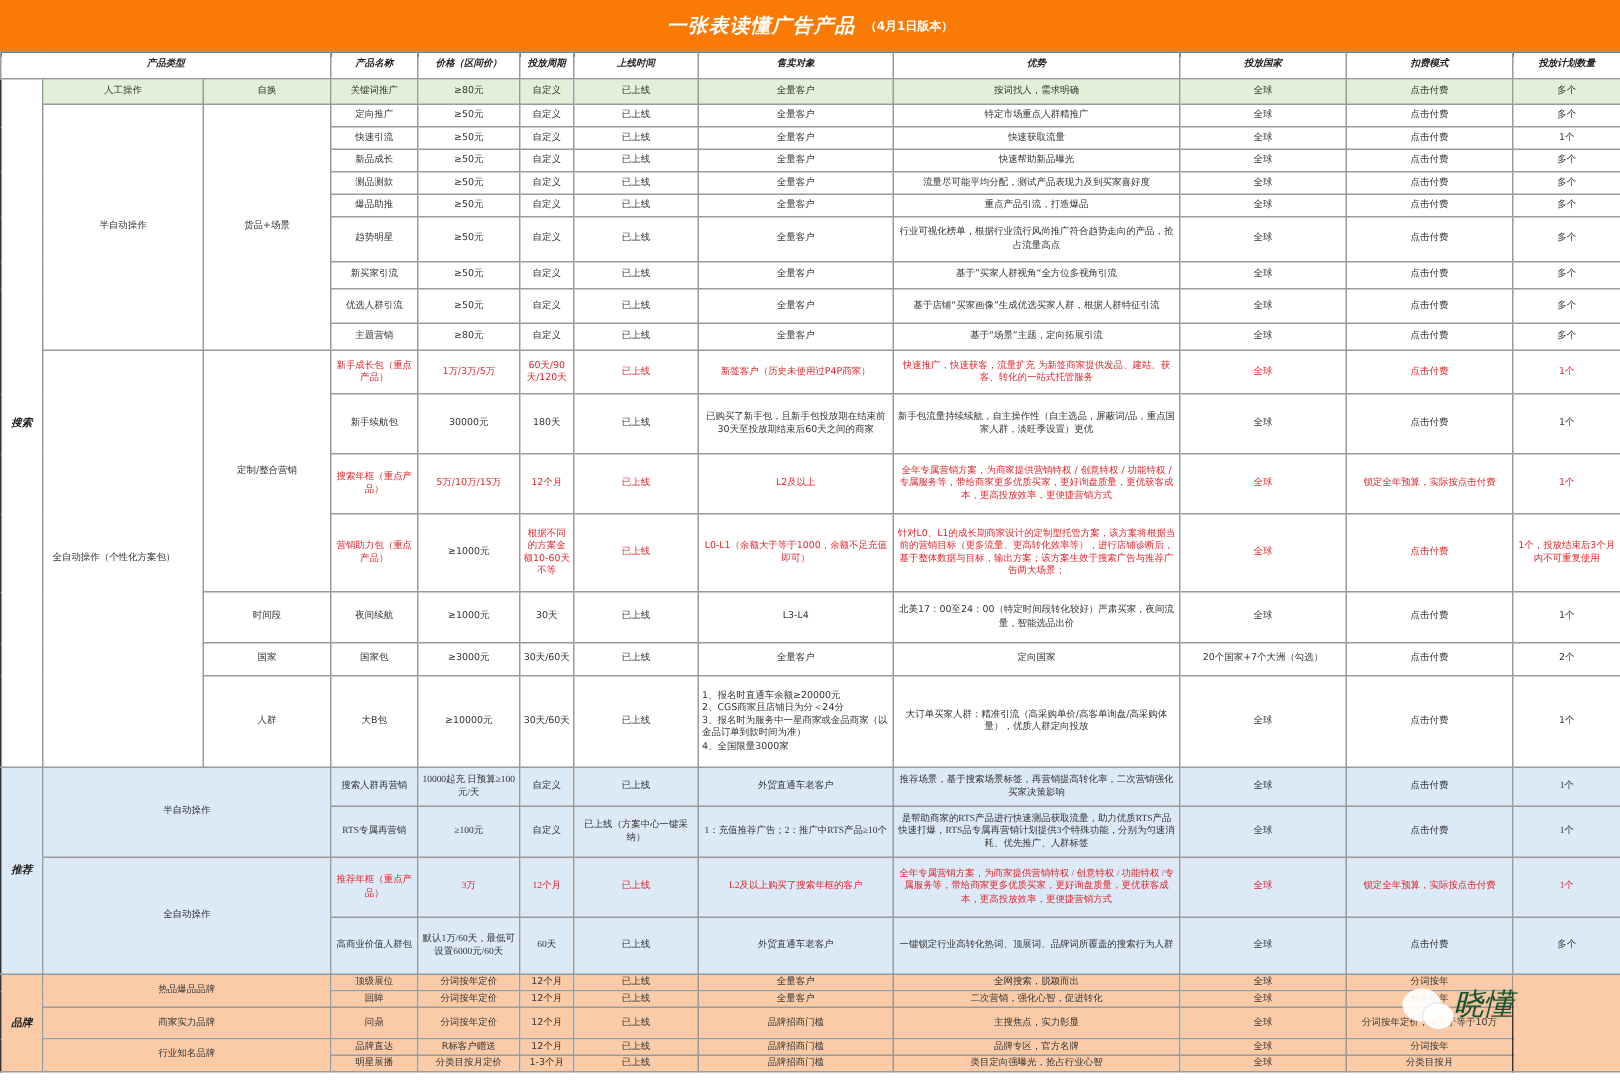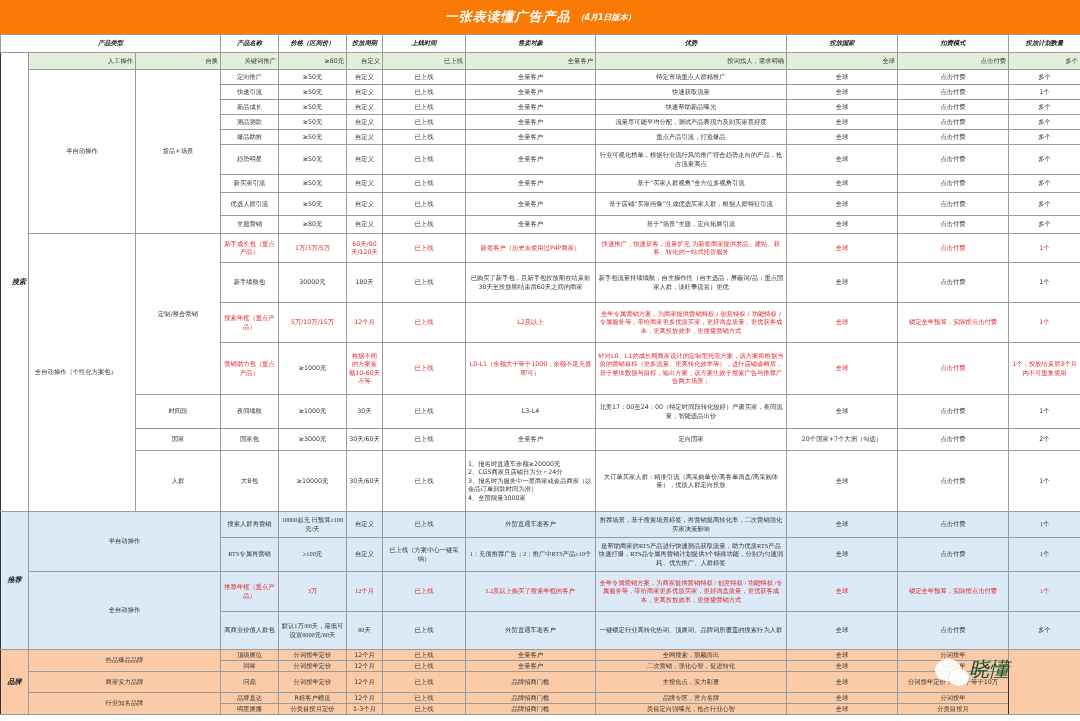--- a/index.html
+++ b/index.html
@@ -1,24 +1,24 @@
 <!DOCTYPE html>
 <html><head>
 <meta charset="utf-8">
 <style>
   html,body{margin:0;padding:0;}
   body{width:1080px;height:721px;overflow:hidden;background:#fff;font-family:"DejaVu Sans","Liberation Sans",sans-serif;position:relative;}
   .title-bar{position:absolute;left:0;top:0;width:1080px;height:34px;background:#f97a05;border-bottom:4px solid #0f766e;display:flex;align-items:center;justify-content:center;color:#fff;}
   .title-main{font-size:13px;font-weight:bold;font-style:italic;letter-spacing:1px;}
-  .title-sub{font-size:8px;font-weight:bold;font-style:italic;margin-left:6px;}
+  .title-sub{font-size:8px;font-weight:bold;margin-left:6px;}
   table{position:absolute;left:0;top:34px;border-collapse:collapse;table-layout:fixed;width:1080px;}
   td,th{border:1px solid #9a9a9a;font-size:6.3px;line-height:8.4px;text-align:center;vertical-align:middle;padding:0 2px;color:#333;overflow:hidden;}
   th{height:17px;font-weight:bold;font-style:italic;color:#222;background:#fff;}
   .thick-l{border-left:1.5px solid #333;}
-  .green td{background:#e2f0d9;text-align:right;}
+  .green td{background:#e2f0d9;}
   .blue td,td.blue{background:#dce9f7;font-family:Liberation Serif, serif;}
   .peach td,td.peach{background:#fbcba7;margin-top:13px;}
   td.sec{font-weight:bold;font-style:italic;font-size:7px;color:#222;}
   td.sec.white{background:#fff;}
   .red{color:#e0252b !important;}
   .left{text-align:left;}
   .watermark{position:absolute;left:935px;top:656px;display:flex;align-items:center;}
   .bubble{width:26px;height:22px;background:rgba(255,255,255,0.92);border-radius:50%;position:relative;}
   .bubble2{width:20px;height:17px;background:rgba(255,255,255,0.95);border-radius:50%;position:absolute;left:14px;top:10px;box-shadow:0 0 0 1px rgba(200,200,200,0.4);}
   .wm-text{color:#14532d;font-size:20px;margin-left:8px;text-shadow:0 0 2px rgba(0,0,0,0.15);font-style:italic;}

